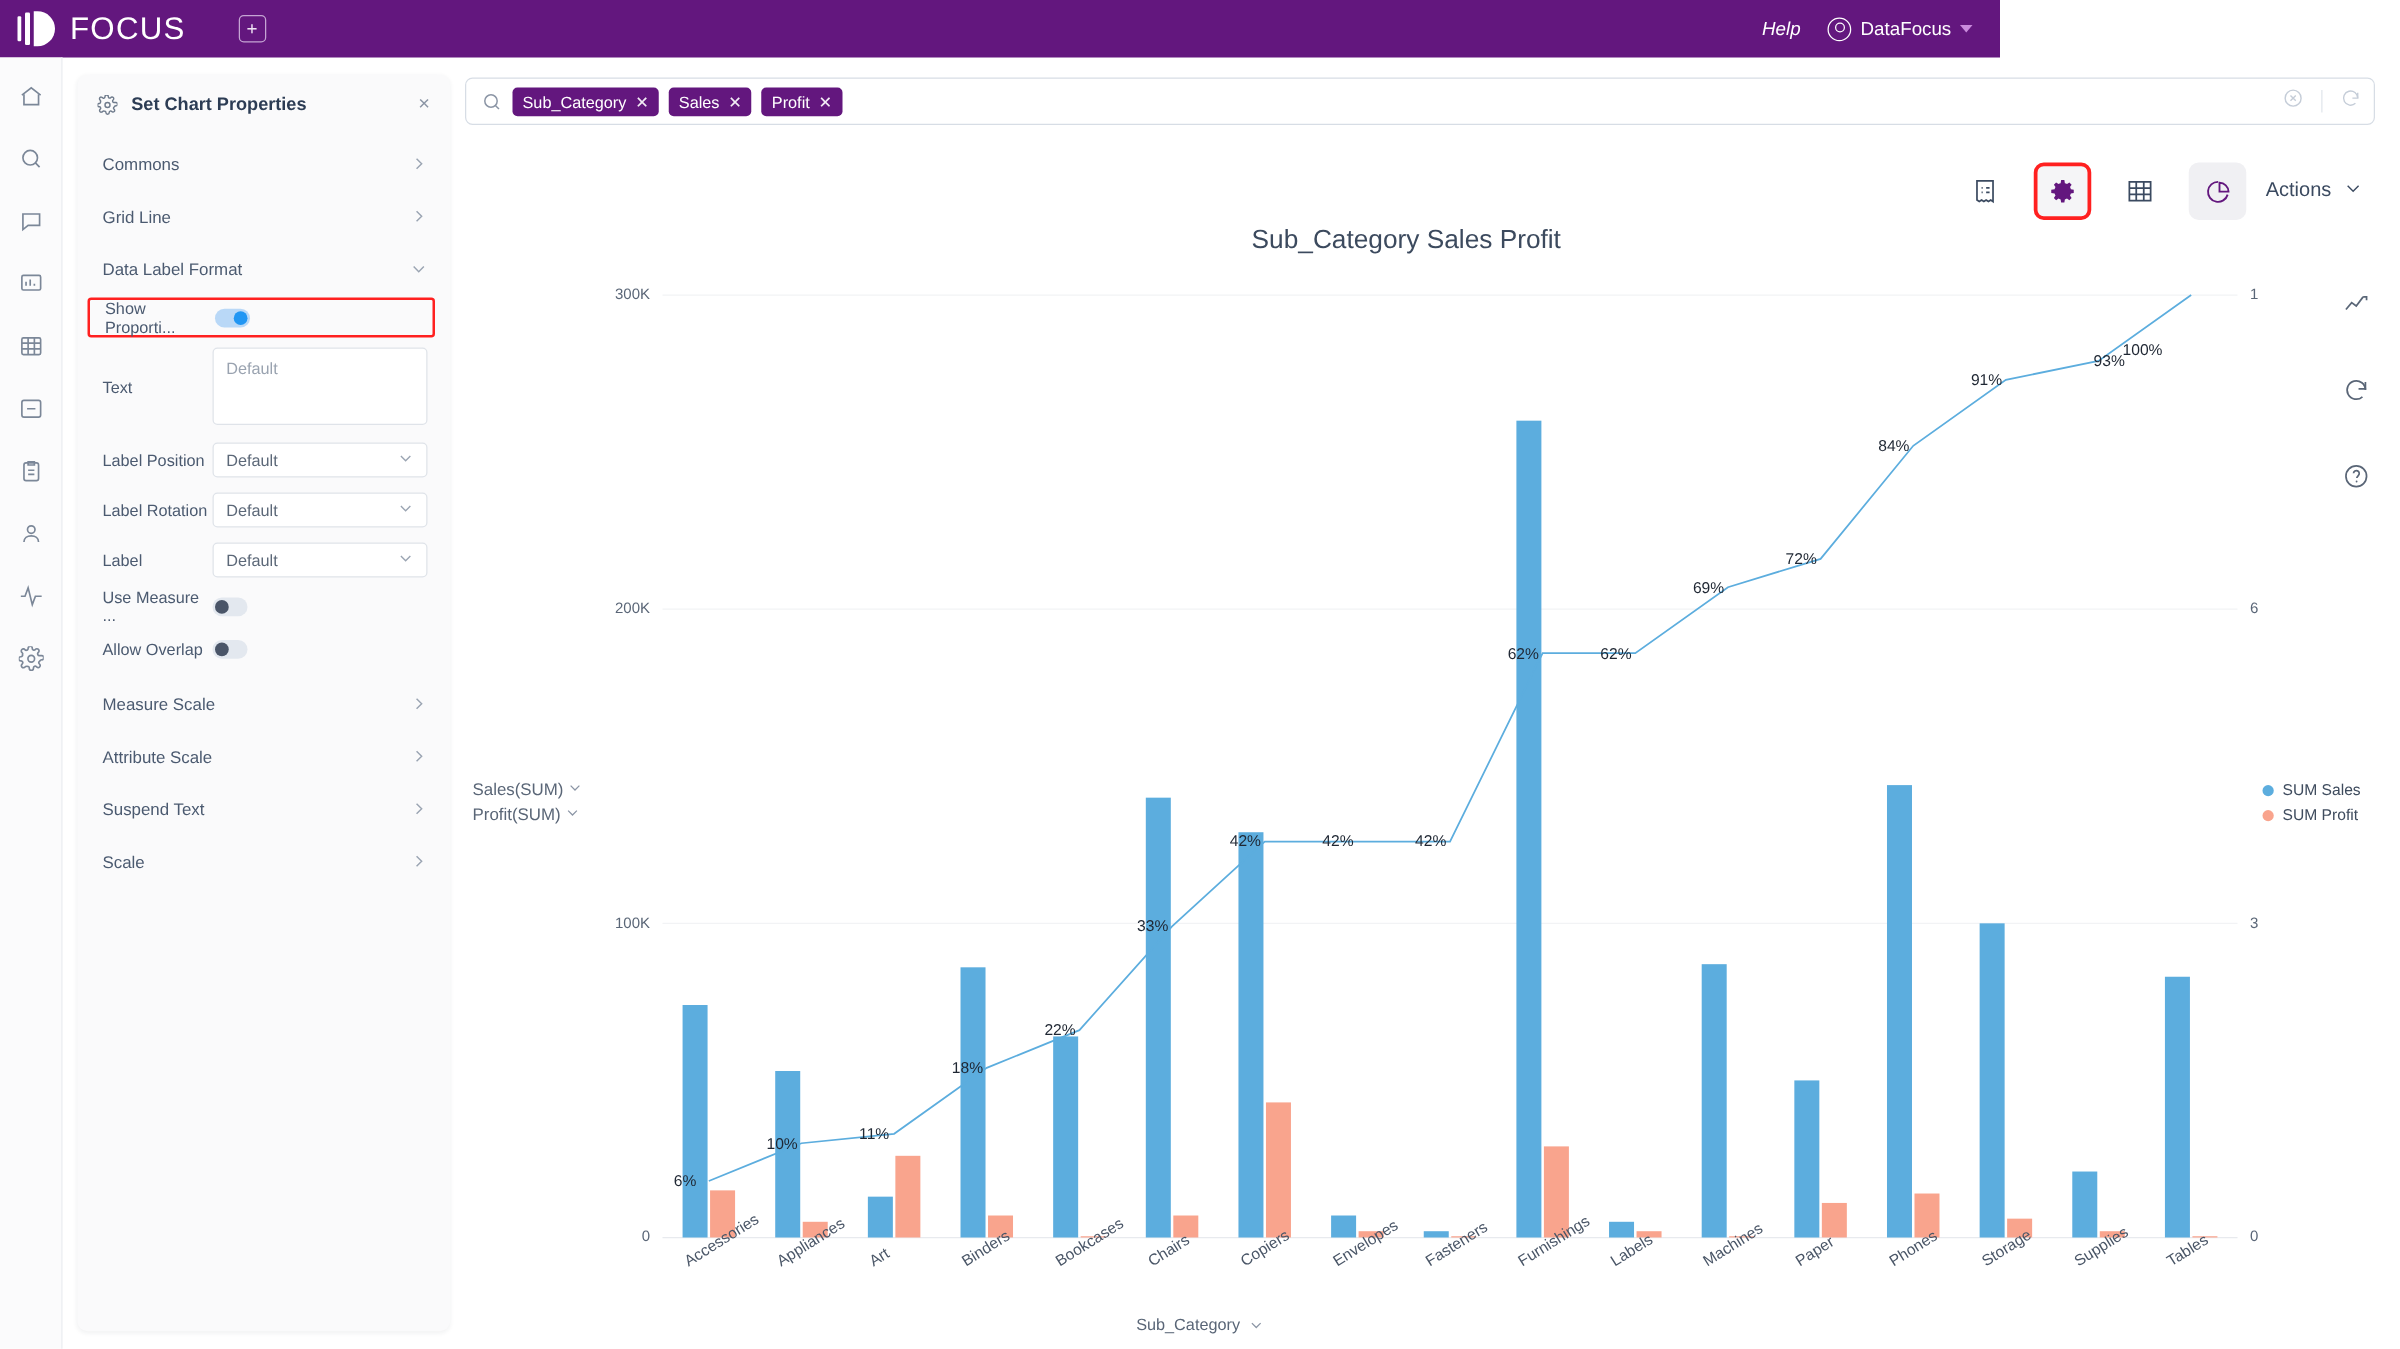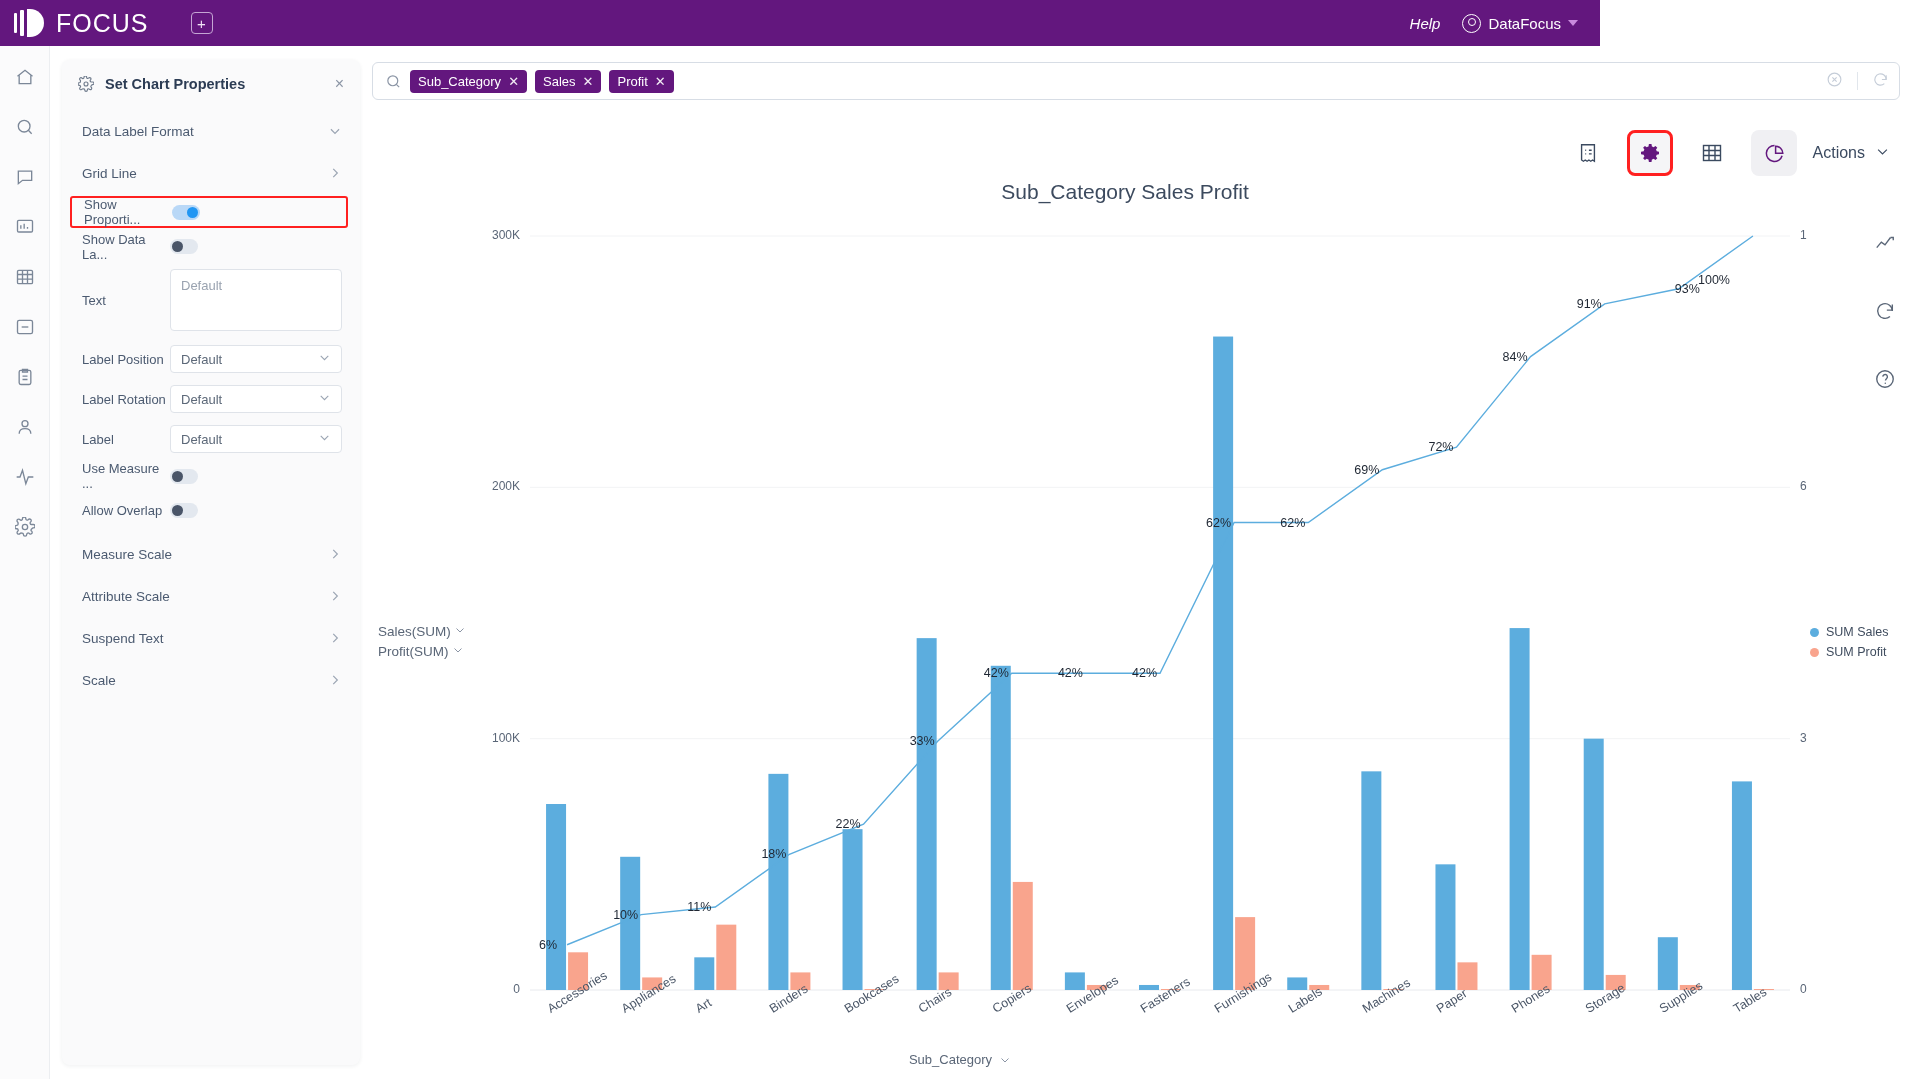--- a/index.html
+++ b/index.html
@@ -244,52 +244,54 @@
           <circle cx="12" cy="12" r="3"></circle>
           <path d="M19.4 15a1.6 1.6 0 00.3 1.8l.1.1a2 2 0 11-2.8 2.8l-.1-.1a1.6 1.6 0 00-1.8-.3 1.6 1.6 0 00-1 1.5V21a2 2 0 11-4 0v-.1A1.6 1.6 0 008 19.4a1.6 1.6 0 00-1.8.3l-.1.1a2 2 0 11-2.8-2.8l.1-.1a1.6 1.6 0 00.3-1.8 1.6 1.6 0 00-1.5-1H2a2 2 0 110-4h.1A1.6 1.6 0 003.6 8a1.6 1.6 0 00-.3-1.8l-.1-.1a2 2 0 112.8-2.8l.1.1a1.6 1.6 0 001.8.3H8a1.6 1.6 0 001-1.5V2a2 2 0 114 0v.1a1.6 1.6 0 001 1.5 1.6 1.6 0 001.8-.3l.1-.1a2 2 0 112.8 2.8l-.1.1a1.6 1.6 0 00-.3 1.8V8a1.6 1.6 0 001.5 1H22a2 2 0 110 4h-.1a1.6 1.6 0 00-1.5 1z"></path>
         </svg>
     </span>
     <span class="panel-title">Set Chart Properties</span>
     <span class="panel-close">×</span>
   </div>
 
   <div class="panel-body">
 
+    <div class="grp">
+      <span>Commons</span>
+      <span class="chev">
+          <svg width="14" height="14" viewBox="0 0 24 24" fill="none" stroke="currentColor" stroke-width="2">
+            <path d="M9 5l7 7-7 7"></path>
+          </svg>
+        </span>
+    </div>
+
+    <div class="grp">
+      <span>Grid Line</span>
+      <span class="chev">
+          <svg width="14" height="14" viewBox="0 0 24 24" fill="none" stroke="currentColor" stroke-width="2">
+            <path d="M9 5l7 7-7 7"></path>
+          </svg>
+        </span>
+    </div>
 
     <div class="grp">
       <span>Data Label Format</span>
       <span class="chev">
           <svg width="14" height="14" viewBox="0 0 24 24" fill="none" stroke="currentColor" stroke-width="2">
             <path d="M5 9l7 7 7-7"></path>
-          </svg>
-        </span>
-    </div>
-
-    <div class="grp">
-      <span>Grid Line</span>
-      <span class="chev">
-          <svg width="14" height="14" viewBox="0 0 24 24" fill="none" stroke="currentColor" stroke-width="2">
-            <path d="M9 5l7 7-7 7"></path>
           </svg>
         </span>
     </div>
 
     <div class="hl-row">
       <span class="lbl">Show Proporti...</span>
       <span class="toggle on">
           <span class="knob"></span>
         </span>
     </div>
 
-    <div class="row">
-      <span class="lbl">Show Data La...</span>
-      <span class="toggle">
-          <span class="knob"></span>
-        </span>
-    </div>
 
     <div class="row rowtall" style="height:76px;">
       <span class="lbl" style="line-height:76px;">Text</span>
       <div class="textarea">Default</div>
     </div>
 
     <div class="row" style="height:40px;">
       <span class="lbl">Label Position</span>
       <div class="select">
         <span>Default</span>

